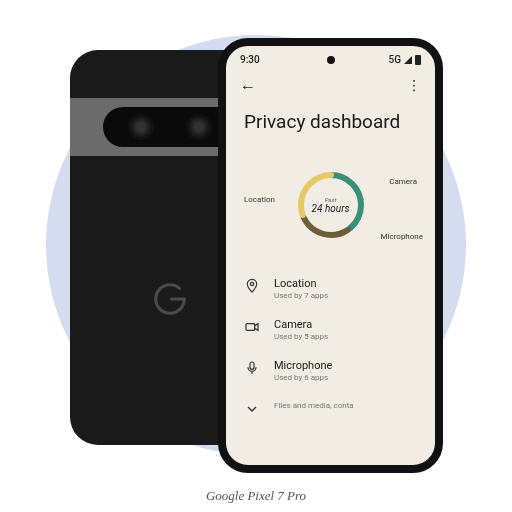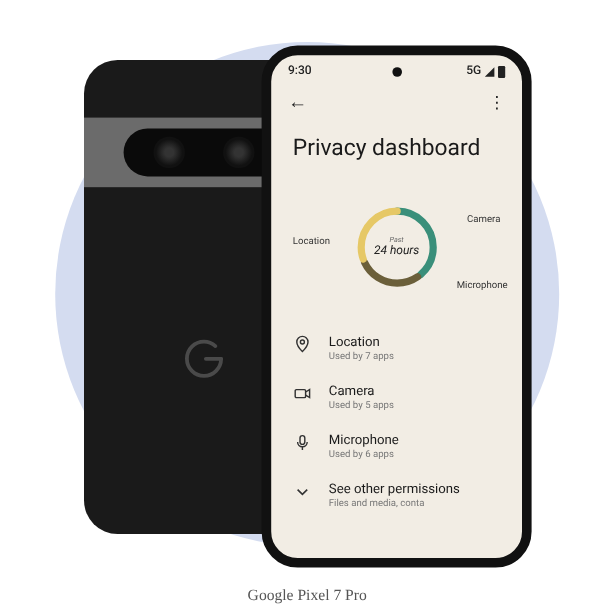--- a/index.html
+++ b/index.html
@@ -196,20 +196,21 @@
     }
     .caption {
       position: absolute;
       bottom: 8px;
       left: 0;
       right: 0;
       text-align: center;
       font-size: 13px;
       color: #555;
       font-family: Georgia, serif;
+      font-style: italic;
     }
     .signal-triangle {
       width: 0;
       height: 0;
       border-left: 8px solid transparent;
       border-bottom: 8px solid #222;
     }
     .battery {
       width: 6px;
       height: 10px;
@@ -303,20 +304,19 @@
         <div class="perm-title">Microphone</div>
         <div class="perm-sub">Used by 6 apps</div>
       </div>
     </div>
 
     <div class="perm-item">
       <svg class="perm-icon" viewBox="0 0 24 24" fill="none" stroke="currentColor" stroke-width="2">
         <path d="M6 9l6 6 6-6"></path>
       </svg>
       <div class="perm-text">
-        <div class="perm-title">See other permissions</div>
         <div class="perm-sub">Files and media, conta</div>
       </div>
     </div>
   </div>
 </div>
 
 <div class="caption">Google Pixel 7 Pro</div>
 
 </body></html>

